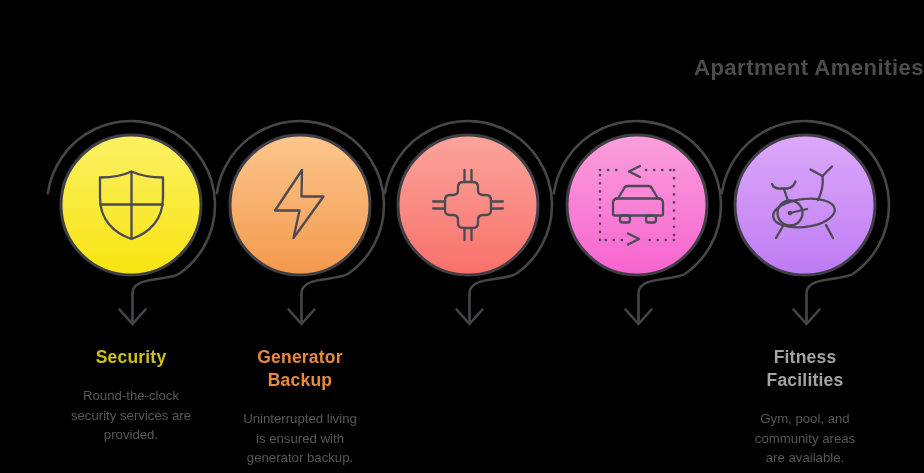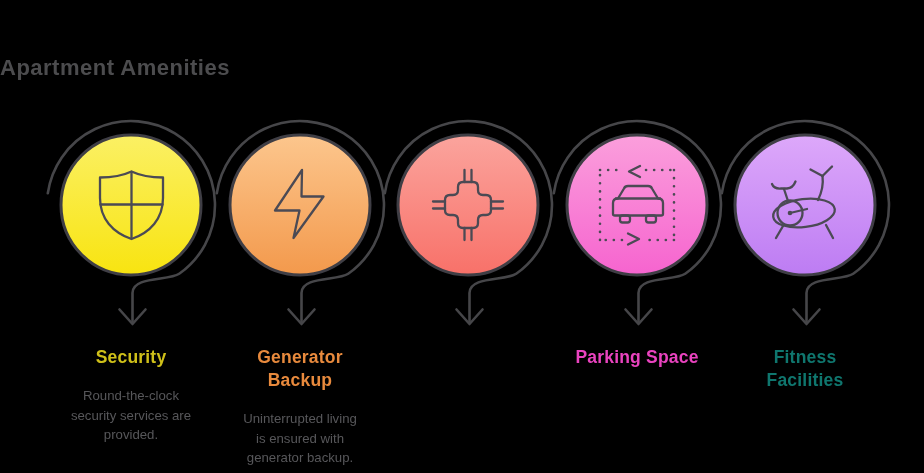--- a/index.html
+++ b/index.html
@@ -1,21 +1,21 @@
 <!DOCTYPE html>
 <html><head>
 <meta charset="utf-8">
 <style>
   html,body{margin:0;padding:0;background:#000;}
   .stage{
     position:relative;width:924px;height:473px;background:#000;overflow:hidden;
     font-family:"Liberation Sans","DejaVu Sans",sans-serif;
   }
   .title{
-    position:absolute;top:55px;left:0;width:924px;text-align:left;
+    position:absolute;top:55px;left:0;width:924px;text-align:right;
     font-size:22px;font-weight:700;letter-spacing:.5px;color:#4c4c4e;
   }
   .gfx{position:absolute;top:110px;width:190px;height:240px;}
   .col{position:absolute;top:346px;width:180px;text-align:center;}
   .heading{
     font-size:17.5px;font-weight:700;line-height:23px;margin:0 0 17px 0;
     white-space:pre-line;letter-spacing:.2px;
   }
   .desc{
     font-size:13.2px;line-height:19.5px;color:#57575a;white-space:pre-line;margin:0;
@@ -146,20 +146,22 @@
 provided.</div>
   </div>
   <div class="col" style="left:210px">
     <div class="heading" style="color: rgb(232, 138, 61);">Generator
 Backup</div>
     <div class="desc">Uninterrupted living
 is ensured with
 generator backup.</div>
   </div>
   <div class="col" style="left:547px">
-    <div class="heading" style="color: rgb(234, 67, 191);">Parking Space</div>
   </div>
   <div class="col" style="left:715px">
-    <div class="heading" style="color: #0f766e;">Fitness
+    <div class="heading" style="color: #a3a3a3;">Fitness
 Facilities</div>
+    <div class="desc">Gym, pool, and
+community areas
+are available.</div>
   </div>
 
 </div>
 
 </body></html>

